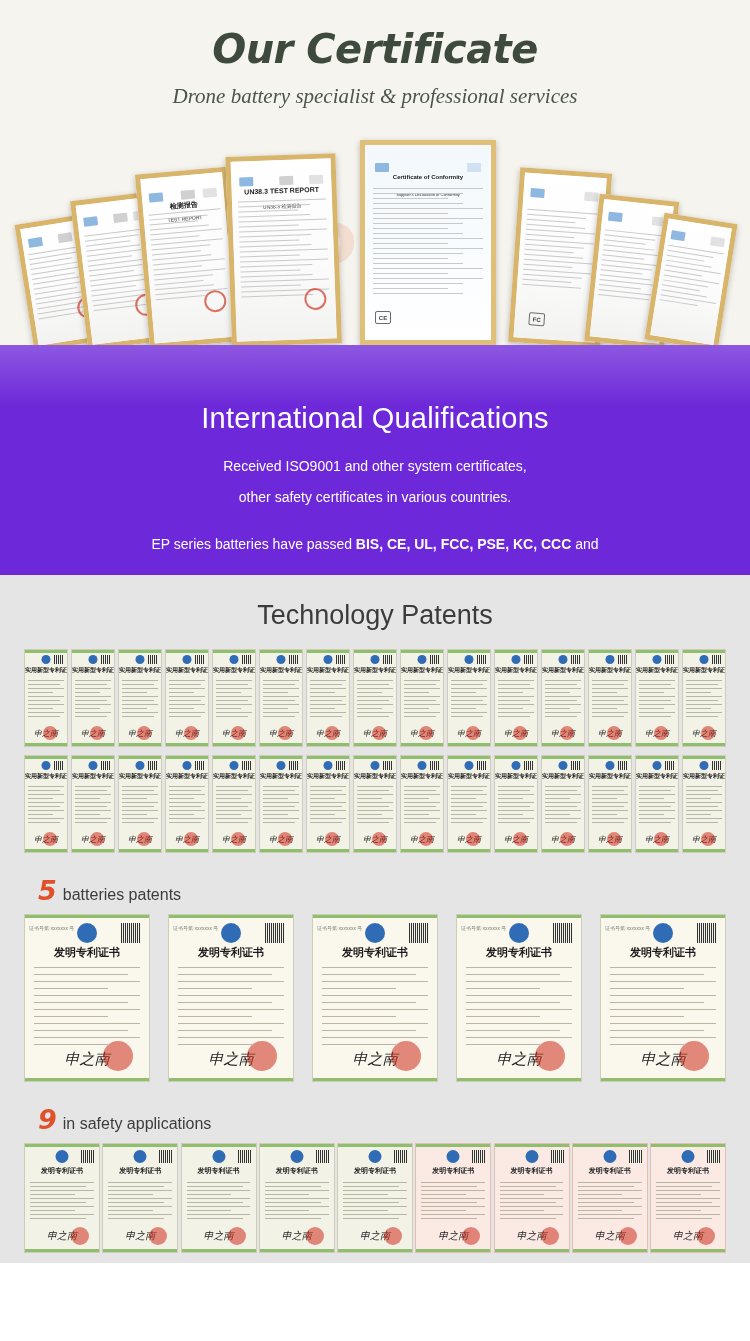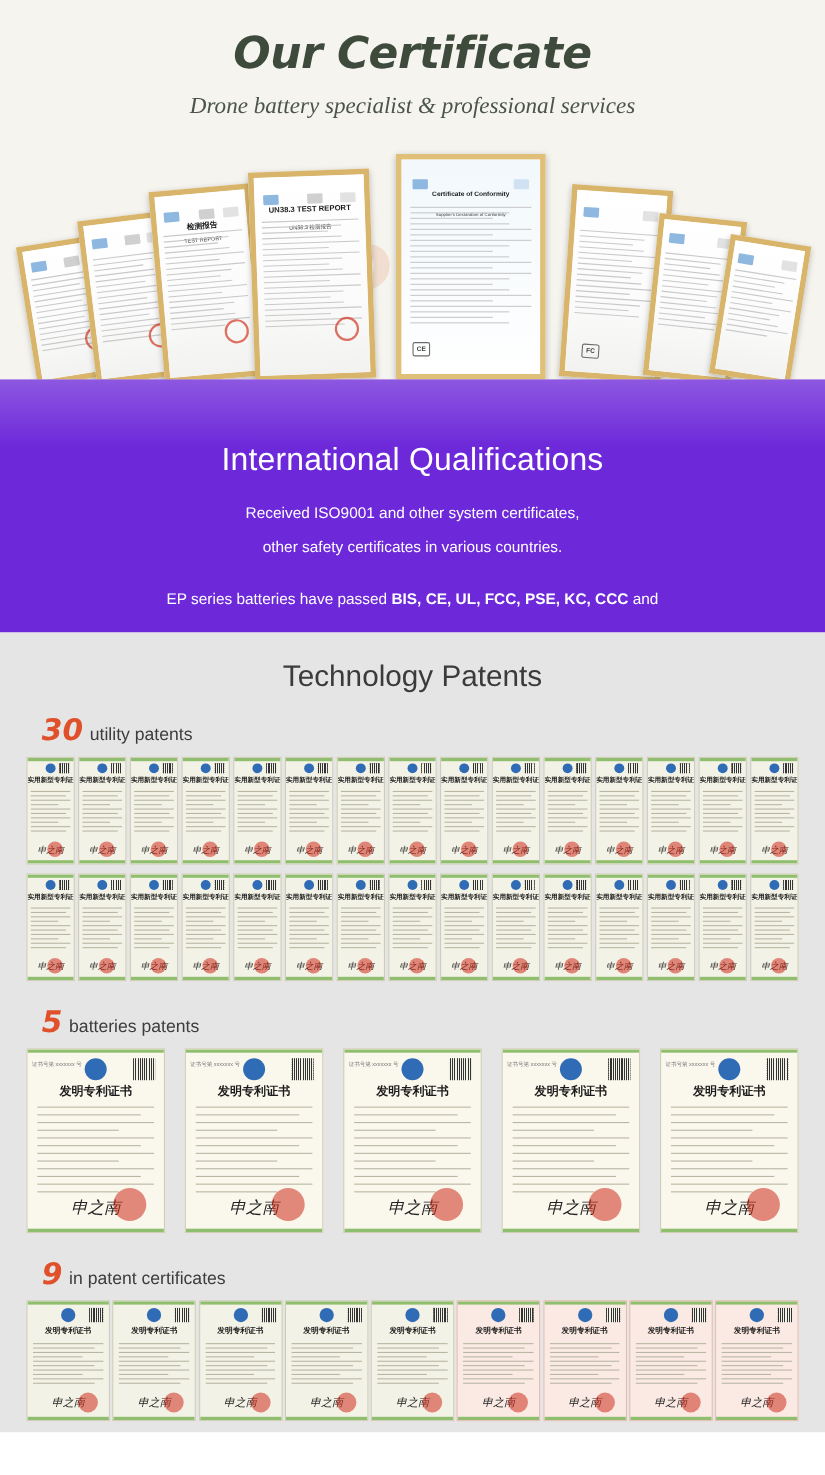--- a/index.html
+++ b/index.html
@@ -571,24 +571,20 @@
     <p>Received ISO9001 and other system certificates,</p>
     <p style="margin-top:0">other safety certificates in various countries.</p>
     <p>
       <span>EP series batteries have passed </span><b>BIS, CE, UL, FCC, PSE, KC, CCC</b><span> and</span>
     </p>
   </section>
 
   <section class="patents">
     <h2>Technology Patents</h2>
 
-    <div class="grp-head">
-      <span class="grp-num">30</span>
-      <span class="grp-label">utility patents</span>
-    </div>
 
     <div class="row-utility">
       <div class="doc">
           <span class="bar"></span>
           <span class="emblem"></span>
           <span class="qr"></span>
           <span class="dt">实用新型专利证书</span>
           <span class="lines">
             <i></i>
             <i></i>
@@ -1342,21 +1338,21 @@
             <i></i>
           </span>
           <span class="sig">申之南</span>
           <span class="seal"></span>
           <span class="footbar"></span>
         </div>
     </div>
 
     <div class="grp-head" style="padding-top:12px;">
       <span class="grp-num">9</span>
-      <span class="grp-label">in patent certificates</span>
+      <span class="grp-label">in safety applications</span>
     </div>
 
     <div class="row-apps">
       <div class="doc">
           <span class="bar"></span>
           <span class="emblem"></span>
           <span class="qr"></span>
           <span class="dt">发明专利证书</span>
           <span class="lines">
             <i></i>

